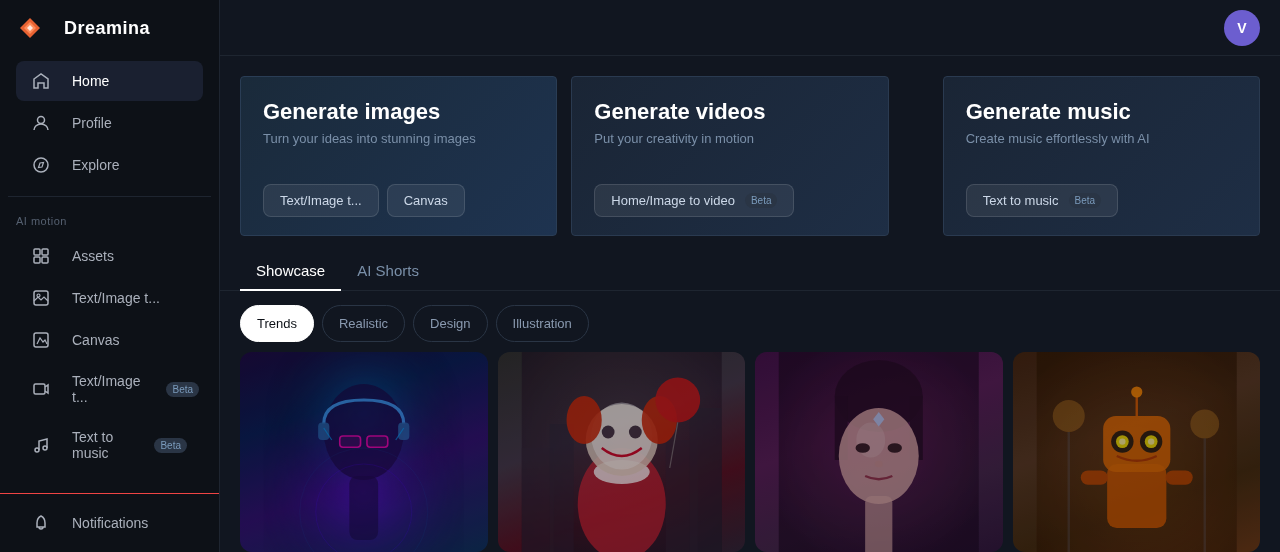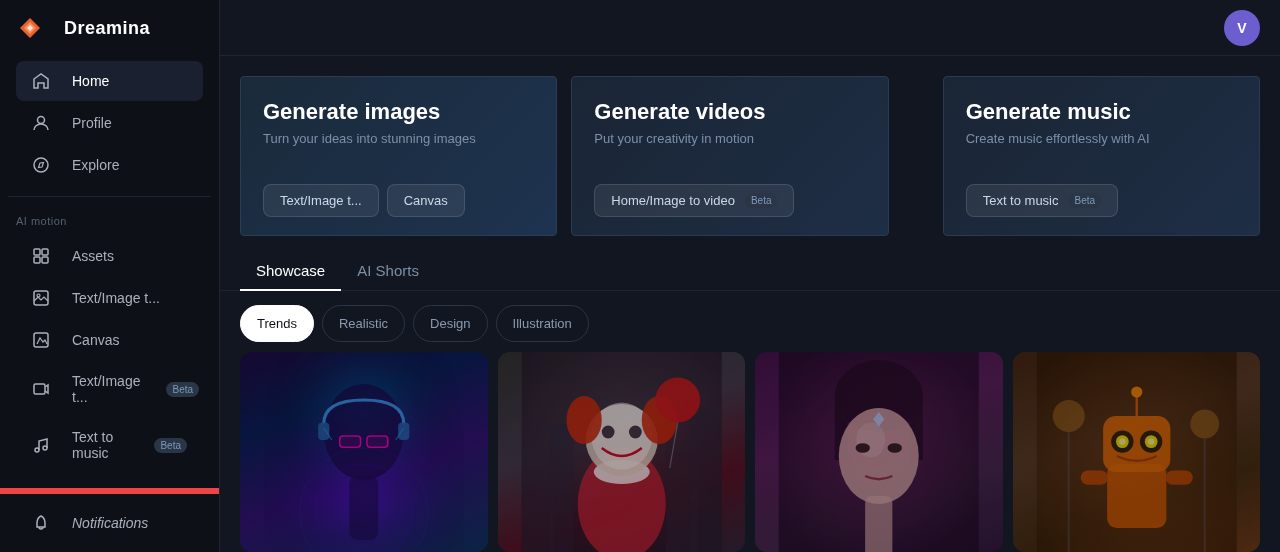--- a/index.html
+++ b/index.html
@@ -89,23 +89,22 @@
       color: #7a9abb;
       font-size: 10px;
       padding: 2px 6px;
       border-radius: 10px;
       font-weight: 500;
       margin-left: 4px;
     }
 
     .sidebar-bottom {
       margin-top: auto;
-      border-top: 6px solid #ef4444;
+      border-top: 1px solid #ef4444;
       padding: 8px 0;
-      font-style: italic;
     }
 
     
     .main {
       flex: 1;
       display: flex;
       flex-direction: column;
       background: #111620;
       overflow: hidden;
     }

